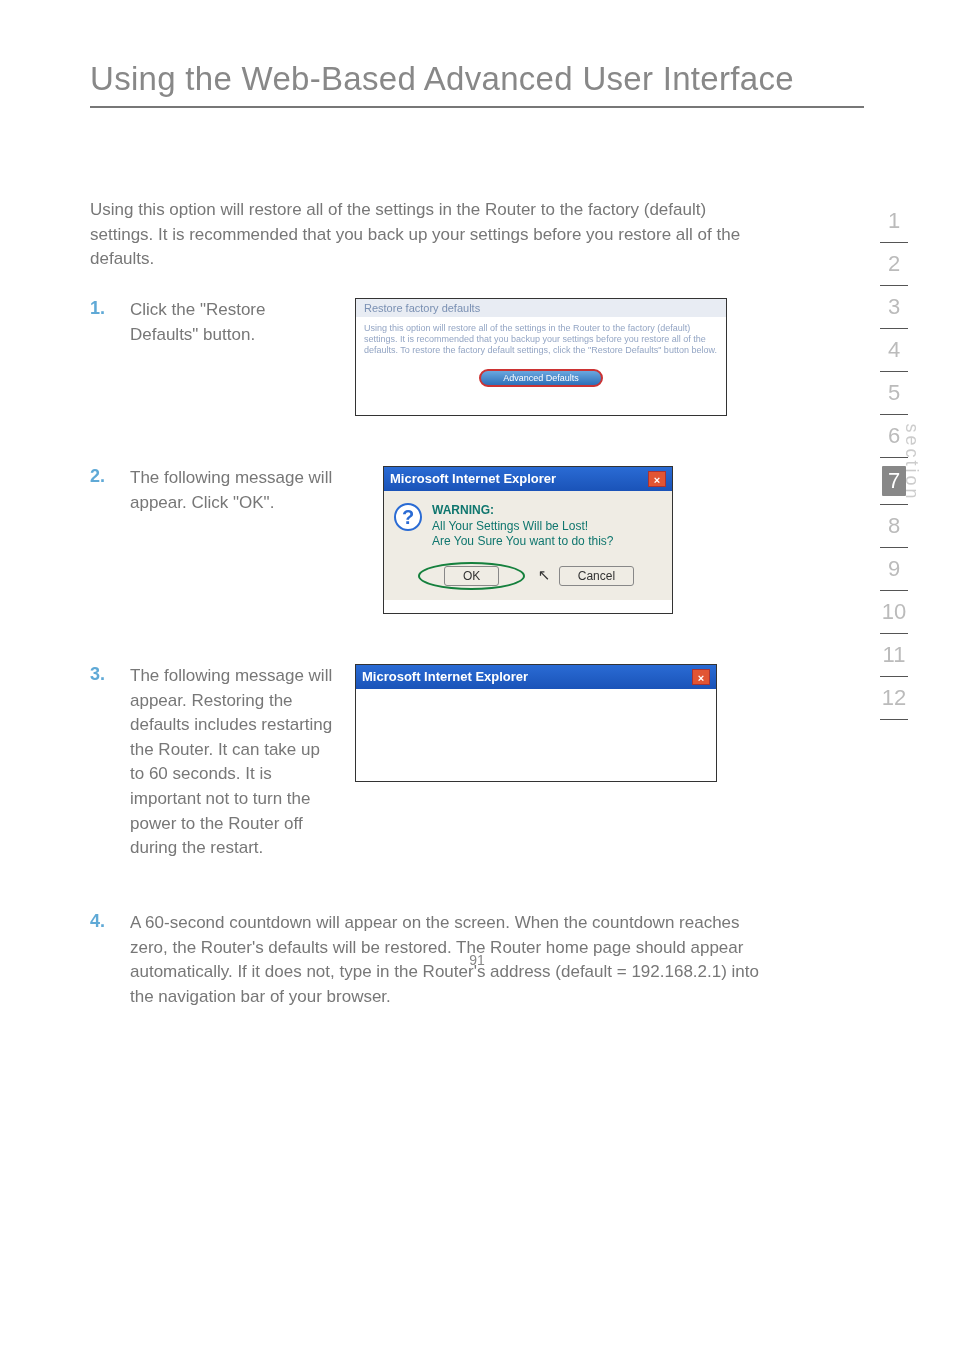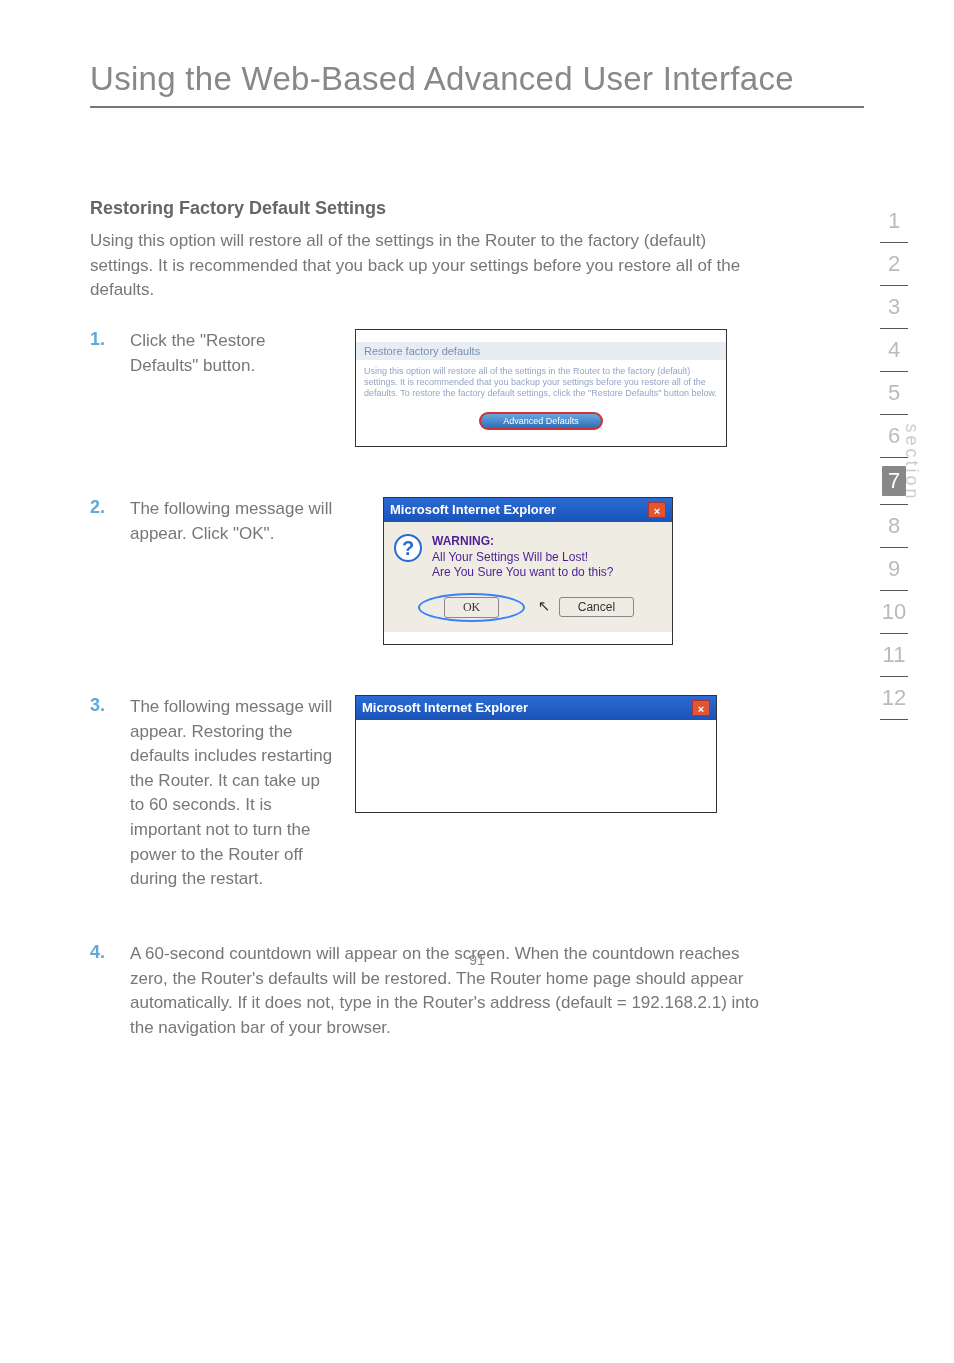--- a/index.html
+++ b/index.html
@@ -29,42 +29,41 @@
   .footer-page { position: absolute; bottom: 28px; left: 0; width: 954px; text-align: center; font-size: 14px; color: #888; }
 
   
   .win-titlebar { background: linear-gradient(#2a6bd4,#1a53b8); color: #fff; font-size: 13px; font-weight: bold; padding: 4px 6px; display: flex; justify-content: space-between; align-items: center; }
   .win-close { background: #e25533; color: #fff; width: 18px; height: 16px; font-size: 11px; text-align: center; line-height: 16px; border: 1px solid #a33; }
   .dlg-body { background: #efece4; padding: 12px 10px 10px 10px; }
   .dlg-row { display: flex; align-items: flex-start; gap: 10px; }
   .qicon { width: 28px; height: 28px; border-radius: 50%; border: 2px solid #2a6bd4; background: #fff; color: #2a6bd4; font-size: 20px; font-weight: bold; text-align: center; line-height: 24px; }
   .wicon { width: 0; height: 0; border-left: 15px solid transparent; border-right: 15px solid transparent; border-bottom: 26px solid #f5c518; position: relative; }
   .wicon::after { content: "!"; position: absolute; left: -3px; top: 6px; font-size: 15px; font-weight: bold; color: #333; }
-  .dlg-text { font-size: 12px; color: #4c1d95; line-height: 1.3; }
+  .dlg-text { font-size: 12px; color: #0f766e; line-height: 1.3; }
   .dlg-text .bold { font-weight: bold; }
   .dlg-btns { text-align: center; margin-top: 12px; }
   .dlg-btn { display: inline-block; background: #efece4; border: 1px solid #888; border-radius: 3px; padding: 2px 18px; font-size: 12px; margin: 0 4px; color: #333; }
-  .hand-oval { border: 2px solid #3b82f6; border-radius: 50%; padding: 2px 20px; display: inline-block; font-family: Liberation Serif, serif; }
+  .hand-oval { border: 2px solid #15803d; border-radius: 50%; padding: 2px 20px; display: inline-block; }
   .cursor { display:inline-block; font-size: 15px; margin-left: 8px; color: #333; }
 
   
   .util-head { background: #6f8db7; color: #fff; font-size: 12px; padding: 4px 8px; }
-  .util-sub { background: #e8ecf3; color: #7a90b3; font-size: 11px; padding: 3px 8px; margin-top: 12px; }
+  .util-sub { background: #e8ecf3; color: #7a90b3; font-size: 11px; padding: 3px 8px; }
   .util-body { font-size: 9px; color: #93a5c4; padding: 6px 8px 4px 8px; line-height: 1.25; }
   .util-btn-row { text-align: center; padding: 6px 0 8px 0; }
   .util-btn { display:inline-block; background: linear-gradient(#6aa7df,#2d6fb8); border: 2px solid #c33; border-radius: 11px; padding: 2px 22px; font-size: 9px; color: #fff; }
 </style>
 </head>
 <body>
 
 <div class="page">
   <h1 class="main-title">Using the Web-Based Advanced User Interface</h1>
   <hr class="title-rule">
 
-  <h2 class="section-heading">Restoring Factory Default Settings</h2>
   <p class="intro">Using this option will restore all of the settings in the Router to the factory (default) settings. It is recommended that you back up your settings before you restore all of the defaults.</p>
 
   <div class="step-row">
     <div class="step-num">1.</div>
     <div class="step-body step-left">Click the "Restore Defaults" button.</div>
     <div class="img-box img1">
       <div class="util-sub">Restore factory defaults</div>
       <div class="util-body">Using this option will restore all of the settings in the Router to the factory (default) settings. It is recommended that you backup your settings before you restore all of the defaults. To restore the factory default settings, click the "Restore Defaults" button below.</div>
       <div class="util-btn-row">
         <span class="util-btn">Advanced Defaults</span>

